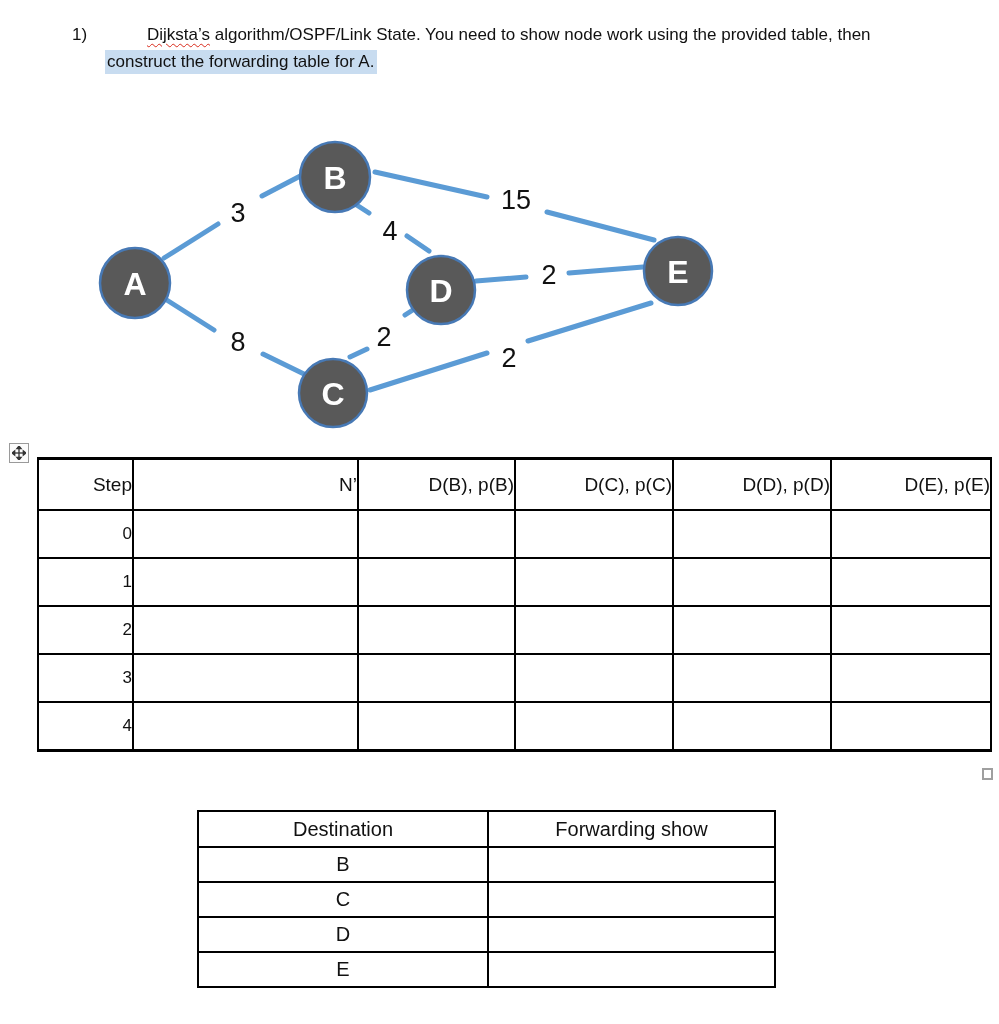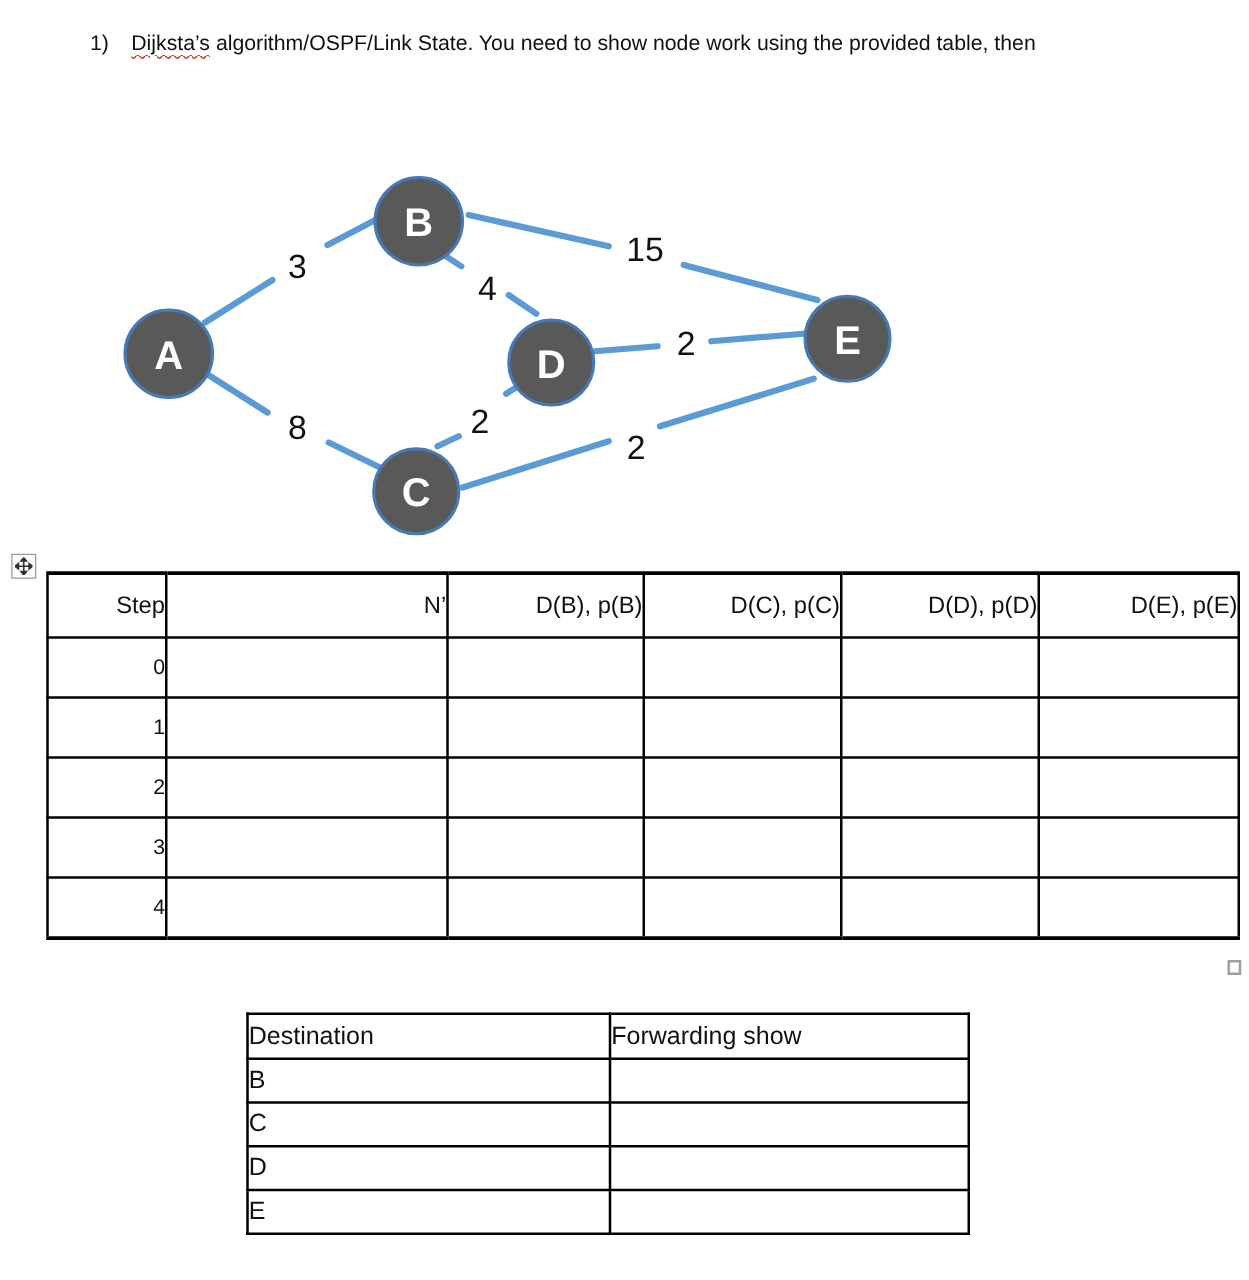--- a/index.html
+++ b/index.html
@@ -15,20 +15,21 @@
     display:flex;font-size:17px;line-height:26.5px;
   }
   .qnum{flex:none;width:33px}
   .qline{white-space:nowrap}
   .misspelled{
     text-decoration-line:underline;
     text-decoration-style:wavy;
     text-decoration-color:#d92b1c;
     text-decoration-thickness:1px;
     text-underline-offset:3px;
+    margin-left:42px;
   }
   .highlighted{
     background:#c8dcf0;
     padding:2px 3px 3px 2px;
   }
 
   
   #graph{position:absolute;left:0;top:0}
   .edge line{stroke:#5b9bd5;stroke-width:5;stroke-linecap:round}
   .wlabel{
@@ -56,31 +57,32 @@
   
   table{border-collapse:collapse;table-layout:fixed;background:#fff}
   .dtable{position:absolute;left:37px;top:457px;width:953px}
   .dtable th,.dtable td{border:2px solid #000;padding:0;text-align:right;vertical-align:middle}
   .dtable thead th{border-top:3px solid #000;height:49px;font-weight:normal;font-size:19px}
   .dtable td{height:46px;font-size:17px}
   .dtable tr:last-child td{border-bottom:3px solid #000}
 
   
   .ftable{position:absolute;left:197px;top:810px;width:577px}
-  .ftable th,.ftable td{border:2px solid #000;padding:0;text-align:left;vertical-align:middle}
+  .ftable th,.ftable td{border:2px solid #000;padding:0;text-align:center;vertical-align:middle}
   .ftable th{height:34px;font-weight:normal;font-size:20px}
   .ftable td{height:33px;font-size:20px}
 </style>
 </head>
 <body>
 
 <div class="question">
   <span class="qnum">1)</span>
   <div>
     <div class="qline"><span class="misspelled">Dijksta’s</span><span> algorithm/OSPF/Link State. You need to show node work using the provided table, then</span></div>
+    <div class="qline"><span class="highlighted">construct the forwarding table for A.</span></div>
   </div>
 </div>
 
 <svg id="graph" width="999" height="455" viewBox="0 0 999 455">
   <g class="edge">
     <line x1="164" y1="258" x2="218" y2="224"></line>
     <line x1="262" y1="196" x2="306" y2="173"></line>
     <text class="wlabel" x="238" y="213">3</text>
   </g>
   <g class="edge">

